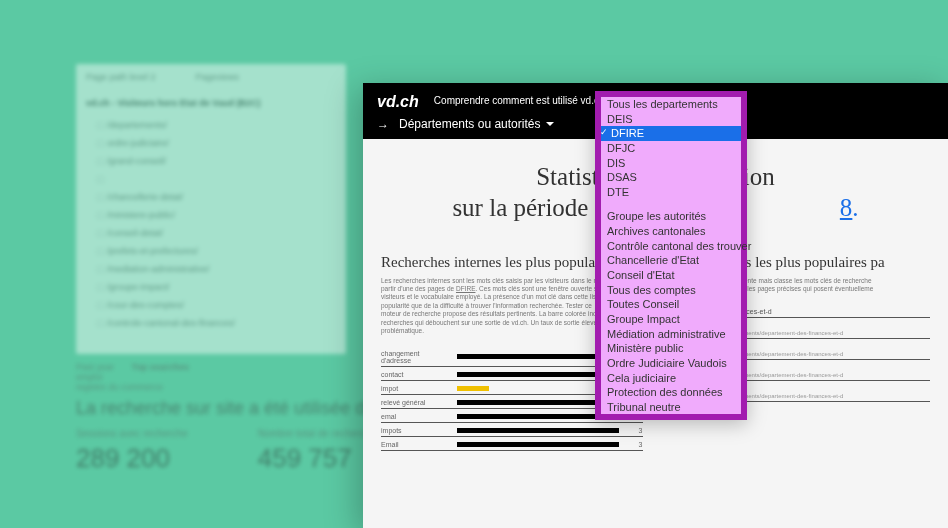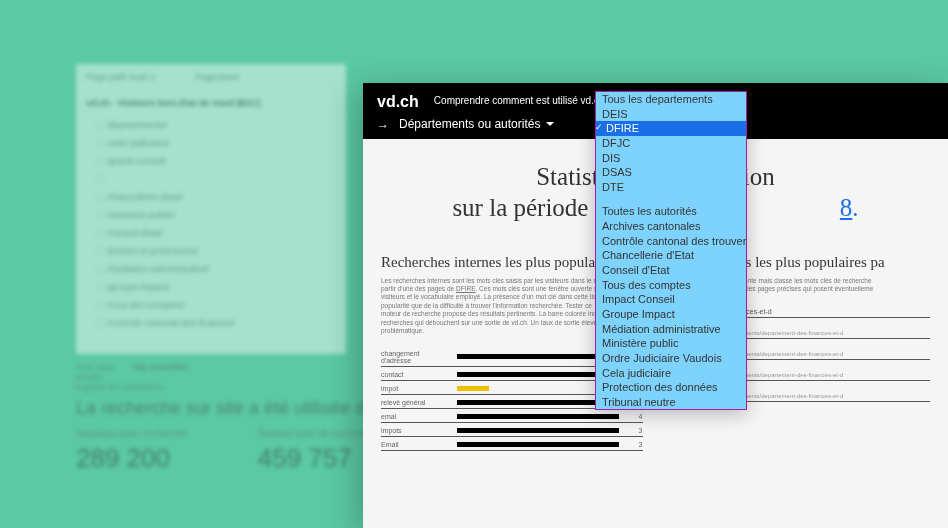--- a/index.html
+++ b/index.html
@@ -66,21 +66,21 @@
     background: #f5f5f5;
     box-shadow: -6px 6px 30px rgba(0,0,0,0.25);
     overflow: hidden;
   }
   .topbar {
     background: #000;
     color: #fff;
     padding: 10px 14px 8px 14px;
     font-size: 11px;
   }
-  .brand { font-weight: 700; font-size: 16px; display: inline-block; margin-right: 12px; }
+  .brand { font-weight: 700; font-size: 16px; display: inline-block; margin-right: 12px; font-style: italic; }
   .tagline { font-size: 10px; display: inline-block; vertical-align: top; margin-top: 2px; }
   .dd-row { margin-top: 6px; display: flex; align-items: flex-start; gap: 8px; }
   .arrow-right {
     display: inline-block;
     width: 14px; height: 8px;
     position: relative;
   }
   .arrow-right::after {
     content: "→";
     color: #fff;
@@ -99,22 +99,22 @@
     border-right: 4px solid transparent;
     border-top: 4px solid #fff;
   }
 
   
   .dropdown {
     position: absolute;
     left: 232px;
     top: 8px;
     width: 152px;
-    background: #7dd3fc;
-    border: 1px solid #a21caf;
+    background: #f0abfc;
+    border: 6px solid #a21caf;
     box-shadow: 0 4px 18px rgba(0,0,0,0.25);
     font-size: 11px;
     color: #333;
     z-index: 10;
   }
   .dropdown .item {
     padding: 1px 6px;
     line-height: 1.15;
     white-space: nowrap;
     cursor: default;
@@ -241,27 +241,27 @@
         <div class="item">Tous les departements</div>
         <div class="item">DEIS</div>
         <div class="item selected">DFIRE</div>
         <div class="item">DFJC</div>
         <div class="item">DIS</div>
         <div class="item">DSAS</div>
         <div class="item">DTE</div>
       </div>
     <div class="sep"></div>
     <div>
-        <div class="item">Toutes les autorités</div>
+        <div class="item">Groupe les autorités</div>
         <div class="item">Archives cantonales</div>
         <div class="item">Contrôle cantonal des trouver</div>
         <div class="item">Chancellerie d'Etat</div>
         <div class="item">Conseil d'Etat</div>
         <div class="item">Tous des comptes</div>
-        <div class="item">Impact Conseil</div>
+        <div class="item">Toutes Conseil</div>
         <div class="item">Groupe Impact</div>
         <div class="item">Médiation administrative</div>
         <div class="item">Ministère public</div>
         <div class="item">Ordre Judiciaire Vaudois</div>
         <div class="item">Cela judiciaire</div>
         <div class="item">Protection des données</div>
         <div class="item">Tribunal neutre</div>
       </div>
   </div>
 

